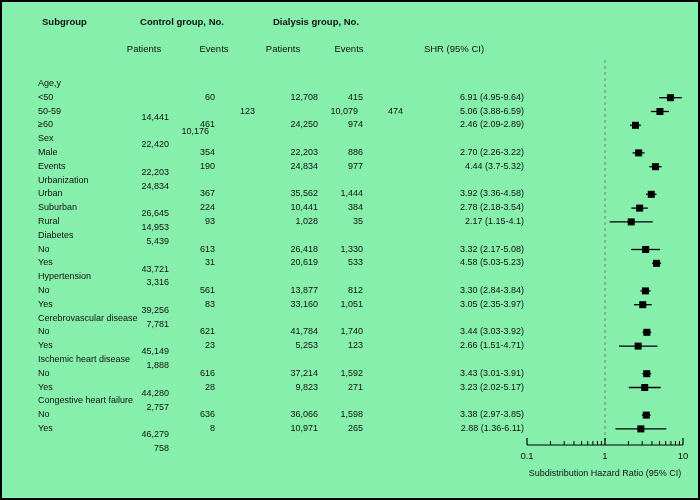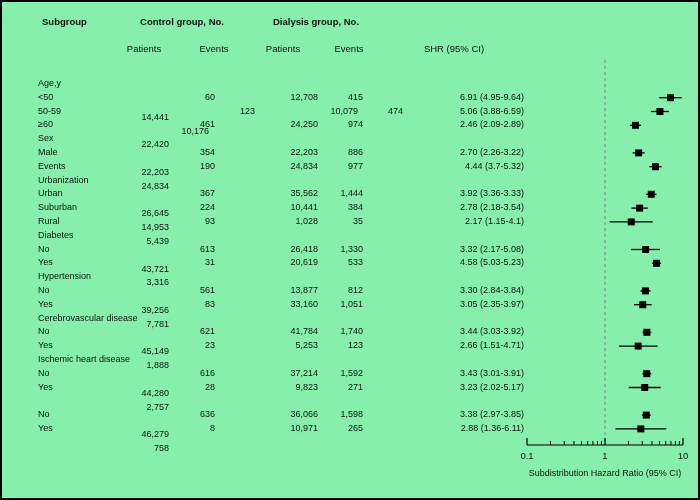--- a/index.html
+++ b/index.html
@@ -103,21 +103,21 @@
       </div>
       <div class="row" style="top: 171.6px;">
         <span class="cell c-label">Urbanization</span>
       </div>
       <div class="row" style="top: 185.4px;">
         <span class="cell c-label">Urban</span>
         <span class="cell c-cp">26,645</span>
         <span class="cell c-ce">367</span>
         <span class="cell c-dp">35,562</span>
         <span class="cell c-de">1,444</span>
-        <span class="cell c-shr">3.92 (3.36-3.33)</span>
+        <span class="cell c-shr">3.92 (3.36-4.58)</span>
       </div>
       <div class="row" style="top: 199.2px;">
         <span class="cell c-label">Suburban</span>
         <span class="cell c-cp">14,953</span>
         <span class="cell c-ce">224</span>
         <span class="cell c-dp">10,441</span>
         <span class="cell c-de">384</span>
         <span class="cell c-shr">2.78 (2.18-3.54)</span>
       </div>
       <div class="row" style="top: 213px;">
@@ -196,20 +196,23 @@
         <span class="cell c-de">1,592</span>
         <span class="cell c-shr">3.43 (3.01-3.91)</span>
       </div>
       <div class="row" style="top: 378.6px;">
         <span class="cell c-label">Yes</span>
         <span class="cell c-cp">2,757</span>
         <span class="cell c-ce">28</span>
         <span class="cell c-dp">9,823</span>
         <span class="cell c-de">271</span>
         <span class="cell c-shr">3.23 (2.02-5.17)</span>
+      </div>
+      <div class="row" style="top: 392.4px;">
+        <span class="cell c-label">Congestive heart failure</span>
       </div>
       <div class="row" style="top: 406.2px;">
         <span class="cell c-label">No</span>
         <span class="cell c-cp">46,279</span>
         <span class="cell c-ce">636</span>
         <span class="cell c-dp">36,066</span>
         <span class="cell c-de">1,598</span>
         <span class="cell c-shr">3.38 (2.97-3.85)</span>
       </div>
       <div class="row" style="top: 420px;">

